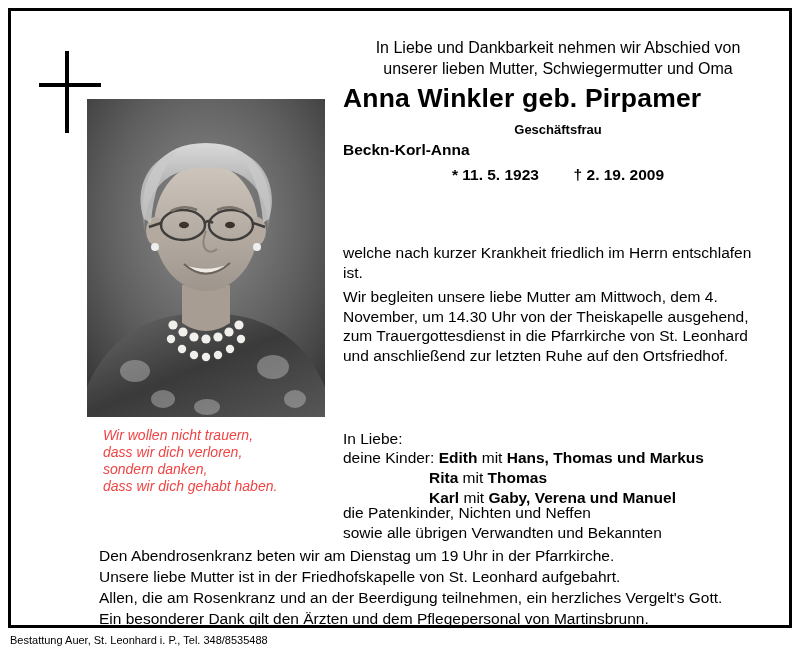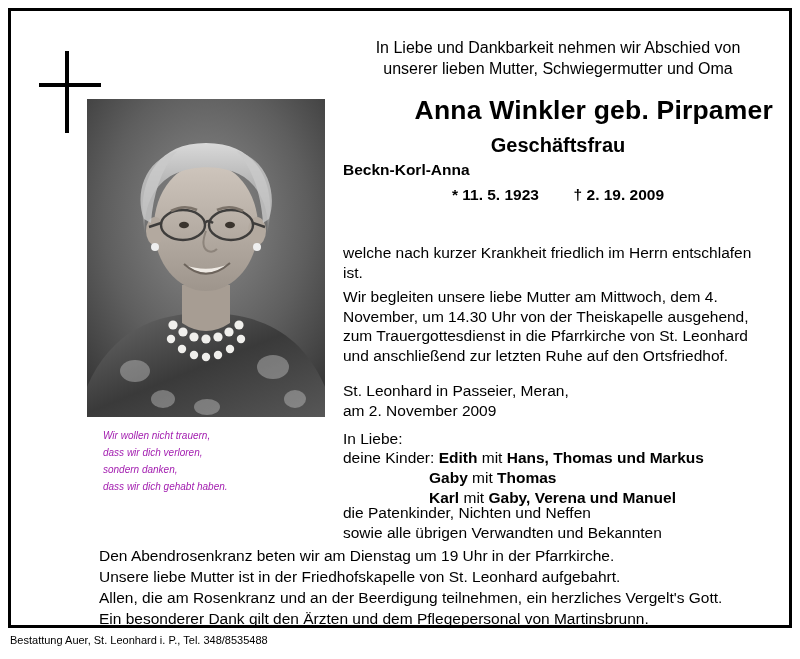--- a/index.html
+++ b/index.html
@@ -74,49 +74,49 @@
     overflow: hidden;
   }
   .photo-wrap svg { display: block; }
 
   .photo-caption {
     position: absolute;
     left: 92px;
     top: 416px;
     width: 240px;
     font-style: italic;
-    font-size: 10px;
+    font-size: 14px;
     line-height: 17px;
-    color: #a21caf;
+    color: #ef4444;
   }
 
   
   .right-col {
     position: absolute;
     left: 332px;
     top: 26px;
     width: 430px;
   }
   .intro {
     font-size: 16px;
     line-height: 21px;
     text-align: center;
   }
   .name {
-    margin-top: 16px;
-    text-align: right;
+    margin-top: 4px;
+    text-align: left;
     font-size: 26.5px;
     font-weight: bold;
     letter-spacing: 0.2px;
     white-space: nowrap;
   }
   .profession {
     margin-top: 8px;
     text-align: center;
-    font-size: 20px;
+    font-size: 13px;
     font-weight: bold;
   }
   .nickname {
     margin-top: 4px;
     font-size: 15.5px;
     font-weight: bold;
   }
   .dates {
     margin-top: 7px;
     text-align: center;
@@ -277,36 +277,32 @@
         <div class="dates">
           <span>* 11. 5. 1923</span>
           <span class="gap"></span>
           <span>† 2. 19. 2009</span>
         </div>
       </div>
 
       <div class="para p1">welche nach kurzer Krankheit friedlich im Herrn entschlafen ist.</div>
       <div class="para p2">Wir begleiten unsere liebe Mutter am Mittwoch, dem 4. November, um 14.30 Uhr von der Theiskapelle ausgehend, zum Trauergottesdienst in die Pfarrkirche von St. Leonhard und anschließend zur letzten Ruhe auf den Ortsfriedhof.</div>
 
-      <div class="para place">
-        <div>St. Leonhard in Passeier, Meran,</div>
-        <div>am 2. November 2009</div>
-      </div>
 
       <div class="para inliebe">In Liebe:</div>
 
       <div class="children">
         <div>
           <span>deine Kinder:</span>
           <b>Edith</b>
           <span>mit</span>
           <b>Hans, Thomas und Markus</b>
         </div>
         <div class="indent1">
-          <b>Gaby</b>
+          <b>Rita</b>
           <span>mit</span>
           <b>Thomas</b>
         </div>
         <div class="indent2">
           <b>Karl</b>
           <span>mit</span>
           <b>Gaby, Verena und Manuel</b>
         </div>
       </div>
 

